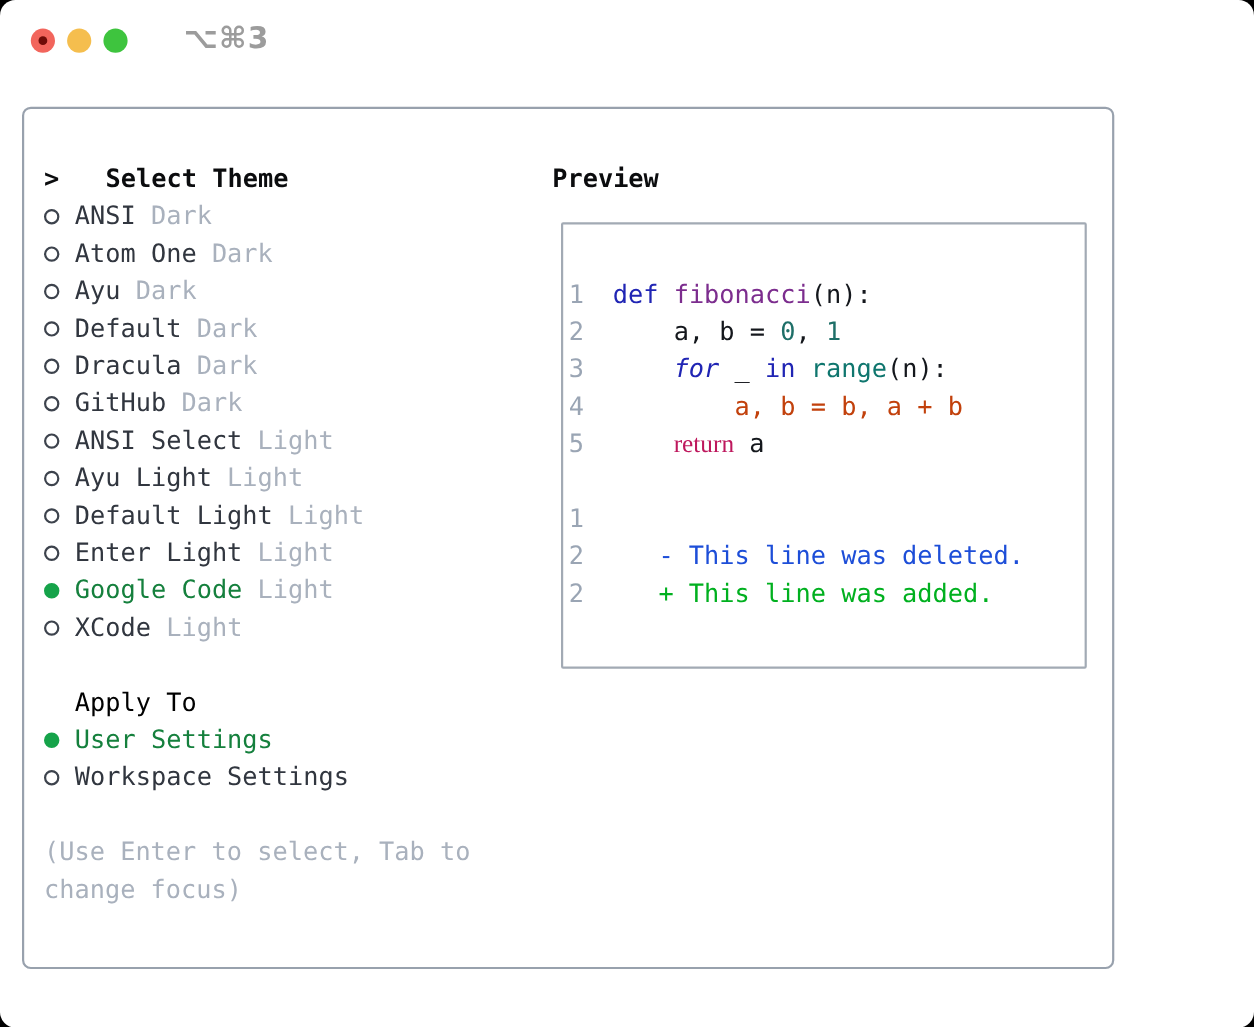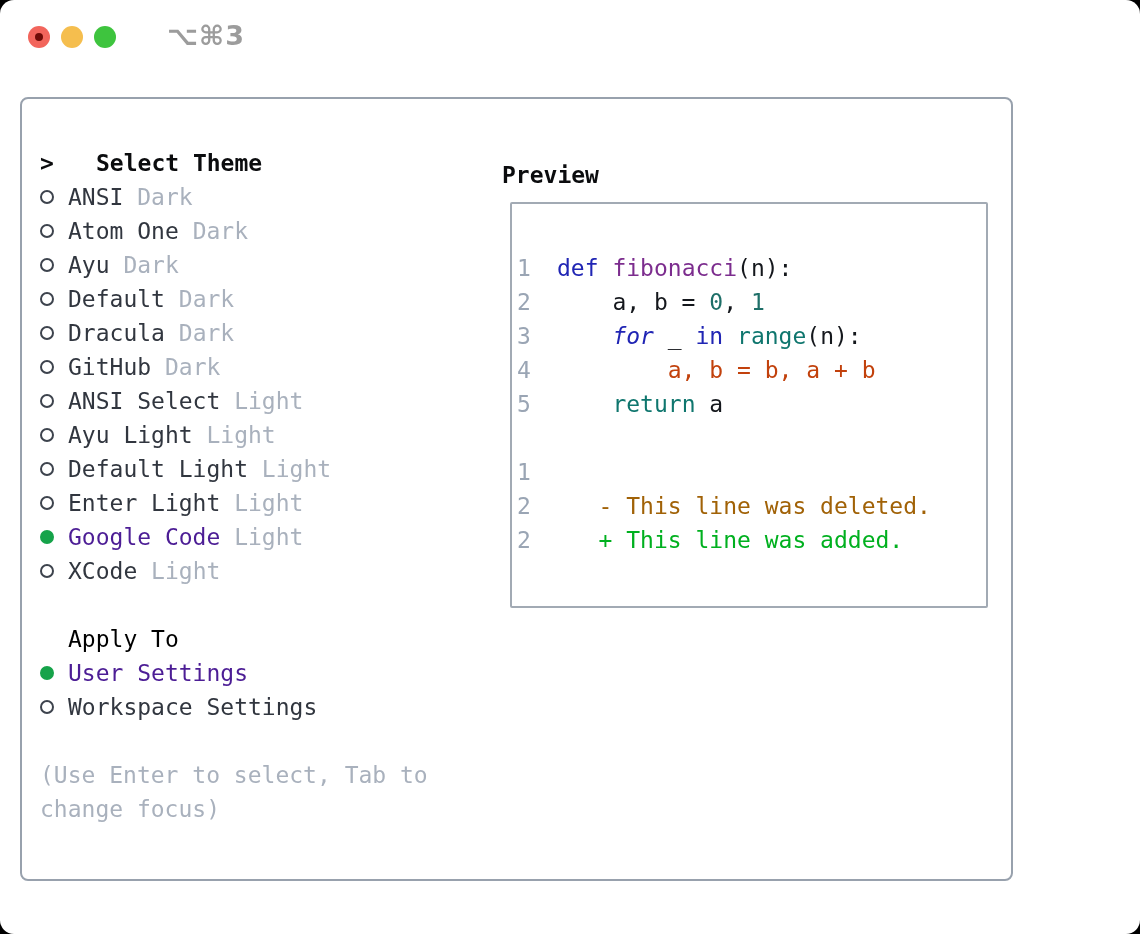--- a/index.html
+++ b/index.html
@@ -49,27 +49,27 @@
   }
   .radio{
     width:14px;height:14px;border:2px solid #3d434d;border-radius:50%;
     box-sizing:border-box;background:transparent;
   }
   .radio.sel{background:#16a34a;border-color:#16a34a;}
   .arrow{font-weight:bold;color:#0b0c0e;}
   .hdr{font-weight:bold;color:#0b0c0e;margin-left:28px;}
   .t-name{white-space:pre;}
   .t-variant{white-space:pre;color:#a9b1bd;}
-  .sel-name{color:#4c1d95;}
+  .sel-name{color:#15803d;}
   .apply-hdr{color:#000000;}
   .spacer{height:34px;}
   .help{color:#a9b1bd;white-space:pre;}
   
   .preview-title{
-    position:absolute;left:480px;top:59px;height:34px;line-height:34px;
+    position:absolute;left:480px;top:47px;height:34px;line-height:34px;
     font-size:23px;font-weight:bold;color:#0b0c0e;
   }
   .preview-box{
     position:absolute;left:488px;top:103px;width:478px;height:406px;
     border:2px solid #a2aab4;border-radius:2px;box-sizing:border-box;
     background:#ffffff;
     padding:47px 0 0 5px;
     font-size:23px;line-height:34px;
   }
   .cl{display:flex;height:34px;align-items:center;}
@@ -230,32 +230,32 @@
           <div class="cl">
             <span class="ln" style="color: rgb(154, 165, 180);">3</span>
             <span class="code"><span style="color: rgb(20, 23, 28);">    </span><span style="color: rgb(32, 37, 180); font-style: italic;">for</span><span style="color: rgb(20, 23, 28);"> _ </span><span style="color: rgb(32, 37, 180);">in</span><span style="color: rgb(20, 23, 28);"> </span><span style="color: #0f766e;">range</span><span style="color: rgb(20, 23, 28);">(n):</span></span>
           </div>
           <div class="cl">
             <span class="ln" style="color: rgb(154, 165, 180);">4</span>
             <span class="code"><span style="color: #c2410c;">        a, b = b, a + b</span></span>
           </div>
           <div class="cl">
             <span class="ln" style="color: rgb(154, 165, 180);">5</span>
-            <span class="code"><span style="color: rgb(20, 23, 28);">    </span><span style="color: #0f766e;">return</span><span style="color: rgb(20, 23, 28);"> a</span></span>
+            <span class="code"><span style="color: rgb(20, 23, 28);">    </span><span style="color: #be185d; font-family: Liberation Serif, serif;">return</span><span style="color: rgb(20, 23, 28);"> a</span></span>
           </div>
           <div class="cl">
             <span class="ln" style="color: rgb(154, 165, 180);"></span>
             <span class="code"></span>
           </div>
           <div class="cl">
             <span class="ln" style="color: rgb(154, 165, 180);">1</span>
           </div>
           <div class="cl">
             <span class="ln" style="color: rgb(154, 165, 180);">2</span>
-            <span class="code"><span style="color: #a16207;">   - This line was deleted.</span></span>
+            <span class="code"><span style="color: #1d4ed8;">   - This line was deleted.</span></span>
           </div>
           <div class="cl">
             <span class="ln" style="color: rgb(154, 165, 180);">2</span>
             <span class="code"><span style="color: rgb(0, 176, 31);">   + This line was added.</span></span>
           </div>
         </div>
     </div>
 
   </div>
 </div>

